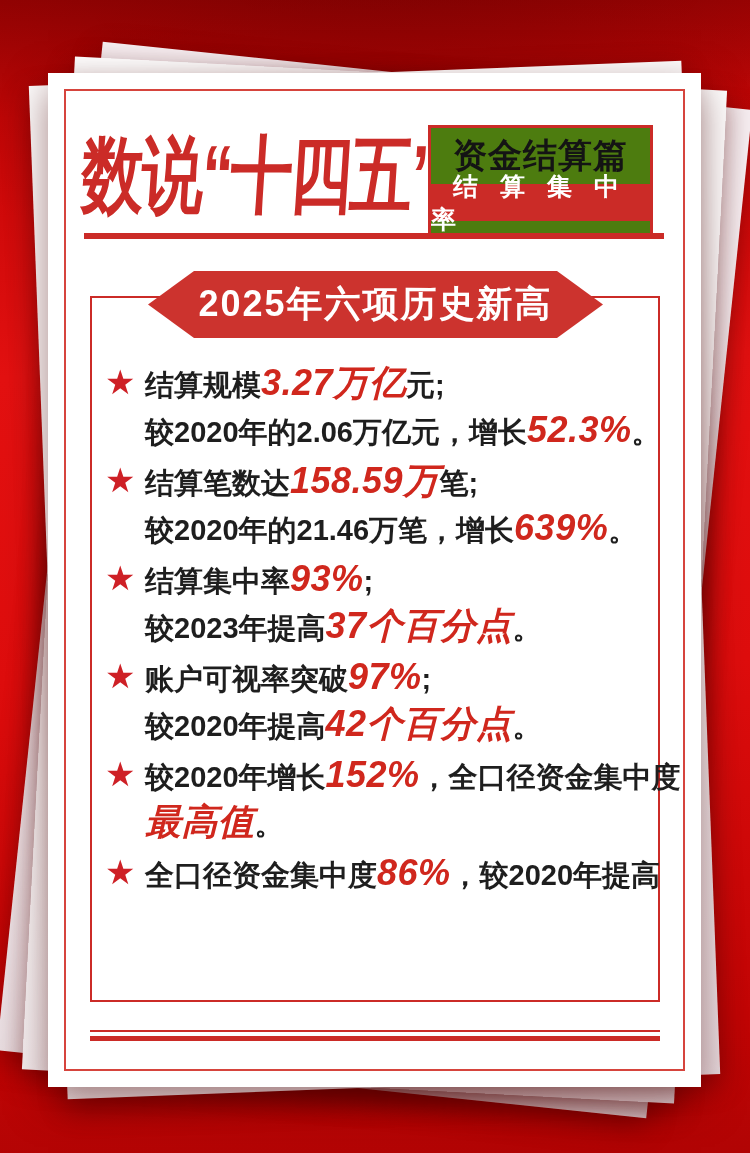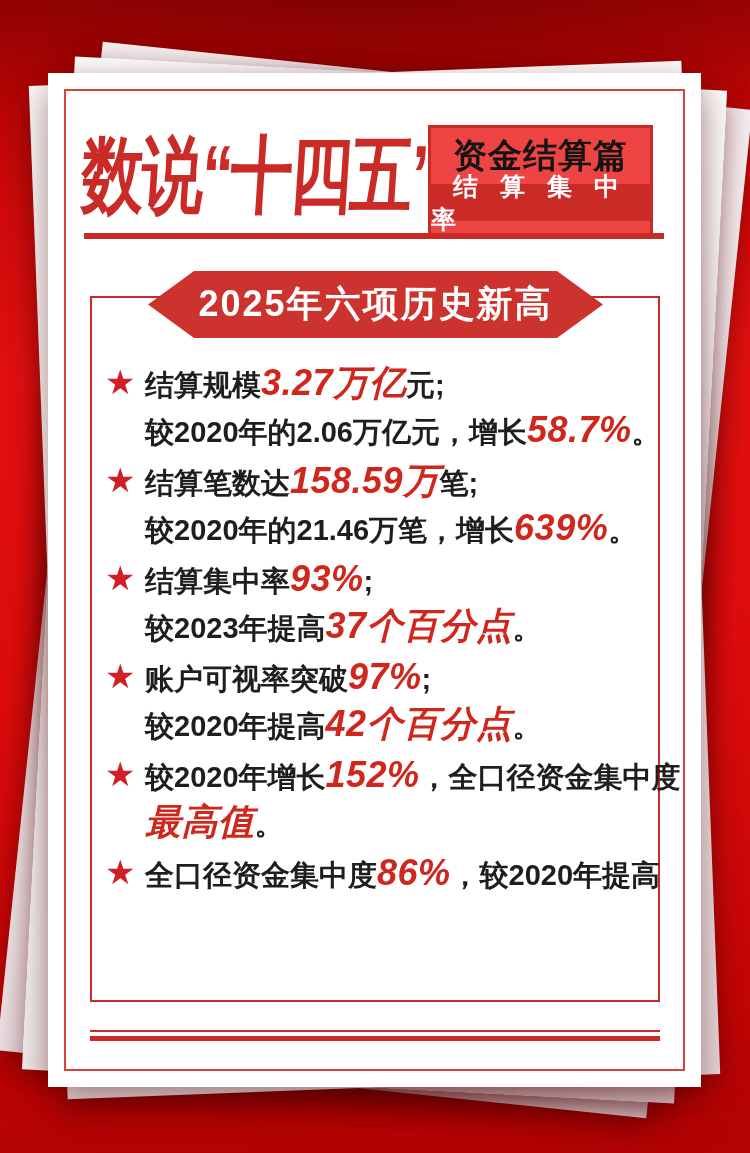--- a/index.html
+++ b/index.html
@@ -16,21 +16,21 @@
   .sheet-mid{transform:rotate(3deg);}
   .sheet-front{transform:rotate(-2.2deg);}
   
   .card{position:absolute;left:48px;top:73px;width:653px;height:1014px;background:#ffffff;
         box-shadow:0 14px 38px rgba(70,0,0,.5);}
   .card-border{position:absolute;inset:16px;border:2px solid #d6443d;pointer-events:none;}
   
   .title{position:absolute;left:34px;top:42px;width:360px;height:120px;overflow:visible;}
   .title span{display:inline-block;white-space:nowrap;font-size:84px;line-height:120px;font-weight:900;
         color:#cb2b27;transform:scaleX(.74) skewX(-5deg);transform-origin:0 50%;letter-spacing:-3px;}
-  .badge{position:absolute;left:380px;top:52px;width:225px;height:112px;border:3px solid #cb2b27;background:#ef4444;}
+  .badge{position:absolute;left:380px;top:52px;width:225px;height:112px;border:3px solid #cb2b27;background:#4d7c0f;}
   .badge-top{height:56px;display:flex;align-items:center;justify-content:center;
         font-size:34px;font-weight:900;color:#141414;letter-spacing:1px;}
   .badge-bottom{height:37px;background:#cb2b27;display:flex;align-items:center;justify-content:center;
         font-size:25px;font-weight:900;color:#ffffff;letter-spacing:22px;text-indent:22px;}
   .divider{position:absolute;left:36px;top:160px;width:580px;height:6px;background:#cb2b27;}
   
   .content-box{position:absolute;left:42px;top:223px;width:570px;height:706px;border:2px solid #cb2b27;}
   .banner{position:absolute;left:100px;top:190px;width:455px;height:67px;background:#cc332e;
         clip-path:polygon(0 50%,46px 0,calc(100% - 46px) 0,100% 50%,calc(100% - 46px) 100%,46px 100%);
         display:flex;align-items:center;justify-content:center;margin-top:8px;}
@@ -72,21 +72,21 @@
 
     <div class="banner">
       <span>2025年六项历史新高</span>
     </div>
 
     <div class="bullets" id="bullet-list">
         <div class="bullet">
           <div class="star-col">★</div>
           <div class="bullet-lines">
             <div class="bline"><span>结算规模</span><span class="em">3.27万亿</span><span>元;</span></div>
-            <div class="bline"><span>较2020年的2.06万亿元，增长</span><span class="em">58.7%</span><span>。</span></div>
+            <div class="bline"><span>较2020年的2.06万亿元，增长</span><span class="em">52.3%</span><span>。</span></div>
           </div>
         </div>
         <div class="bullet">
           <div class="star-col">★</div>
           <div class="bullet-lines">
             <div class="bline"><span>结算笔数达</span><span class="em">158.59万</span><span>笔;</span></div>
             <div class="bline"><span>较2020年的21.46万笔，增长</span><span class="em">639%</span><span>。</span></div>
           </div>
         </div>
         <div class="bullet">

